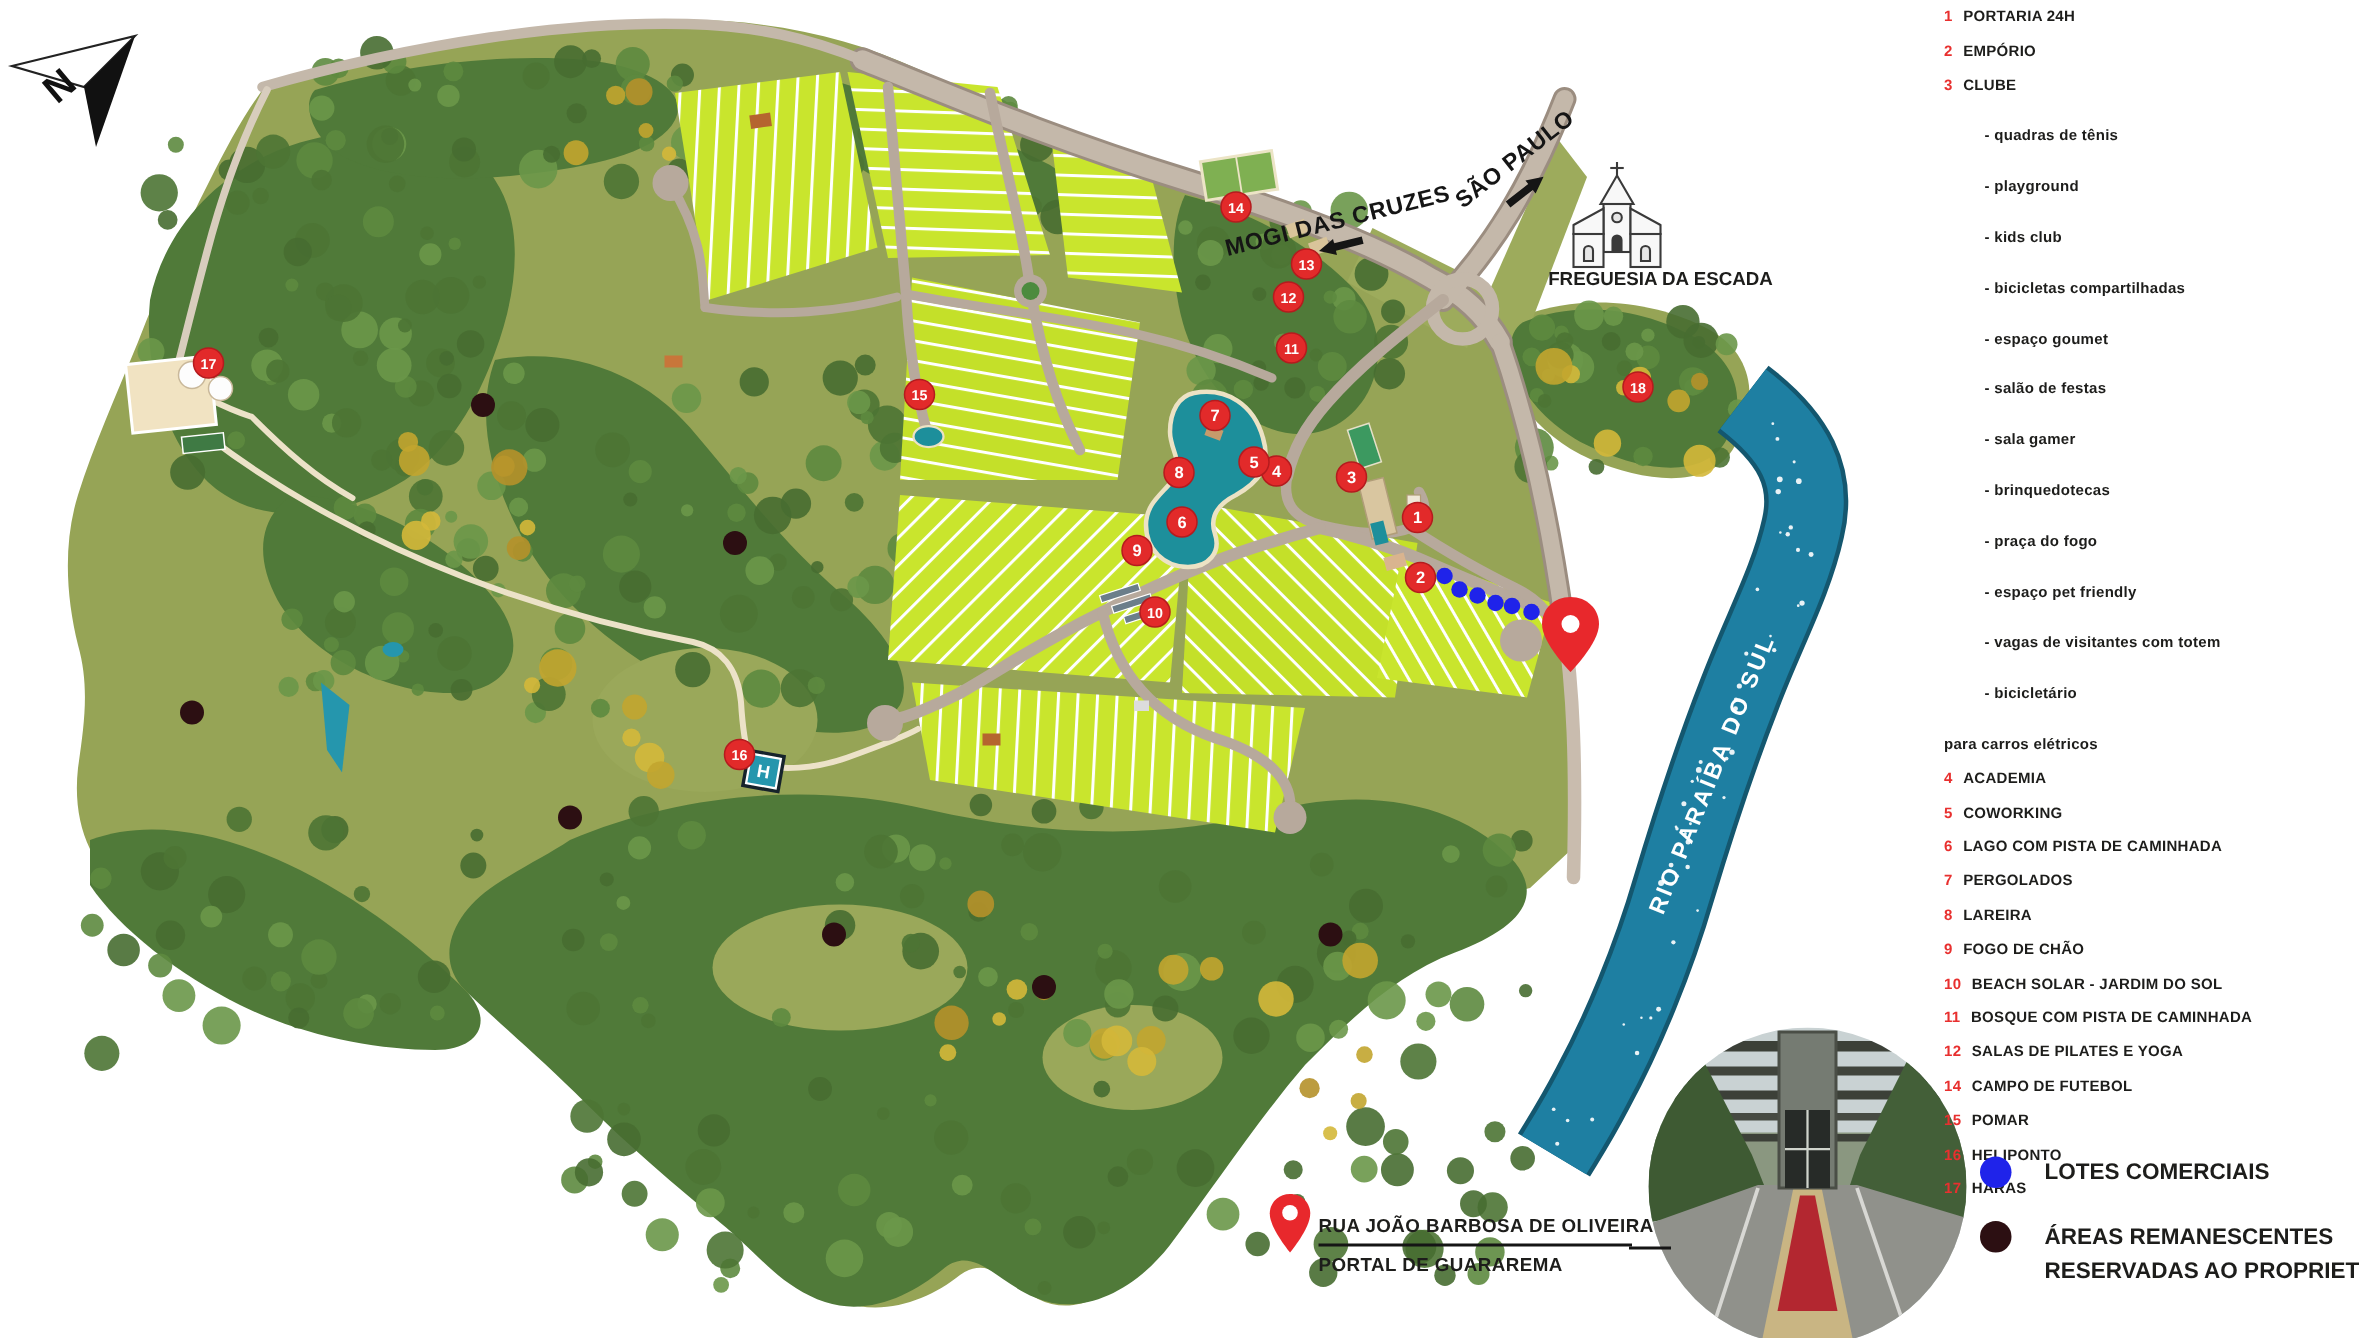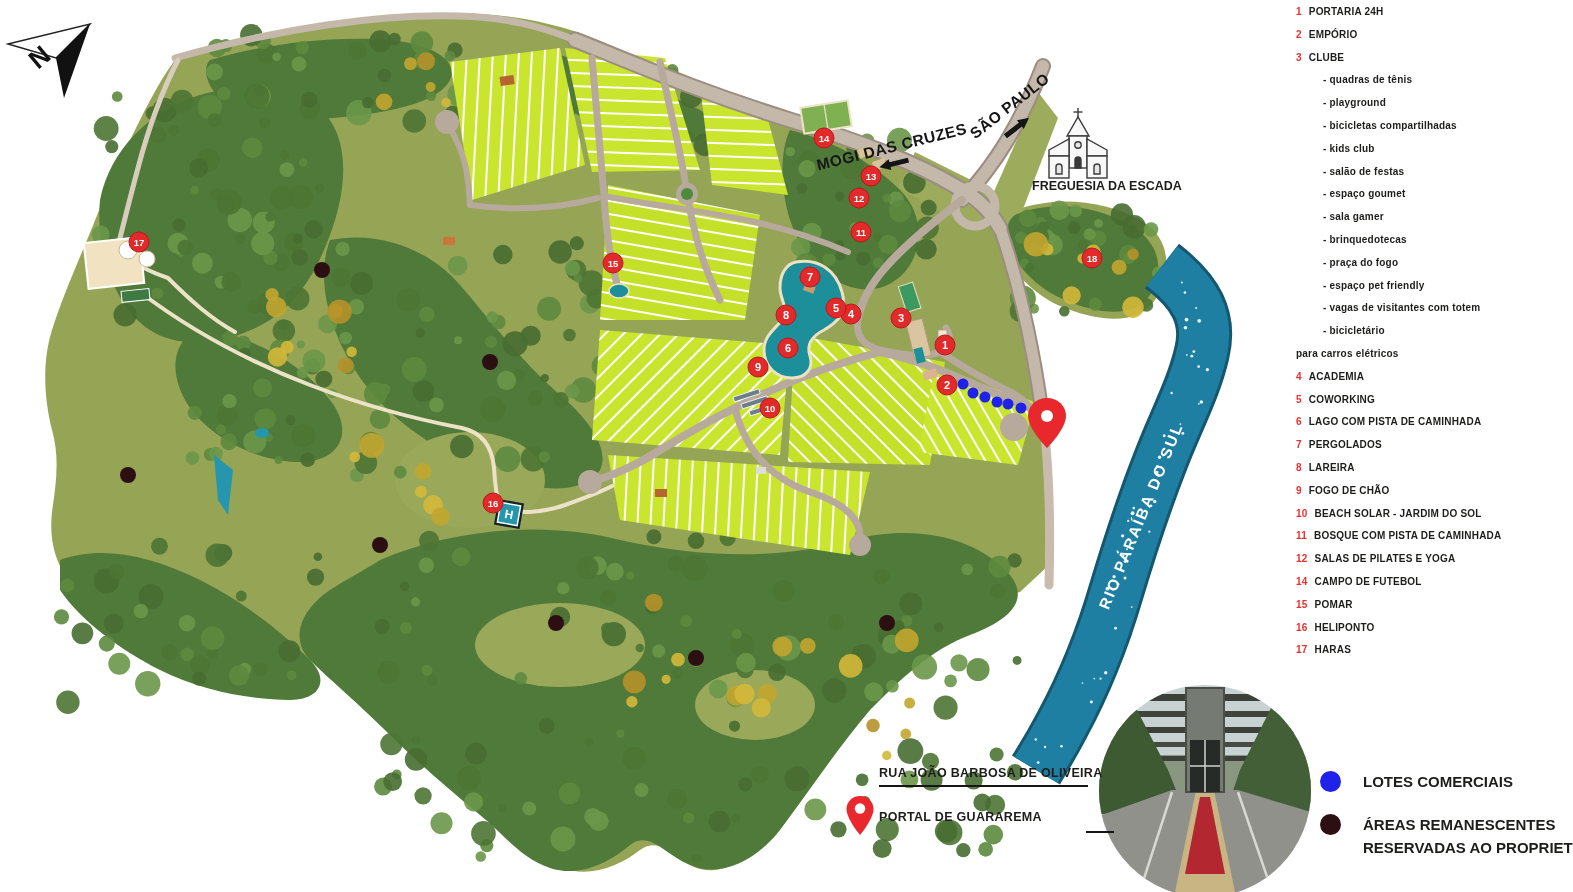--- a/index.html
+++ b/index.html
@@ -4,32 +4,32 @@
 <style>
   html,body{margin:0;padding:0;background:#ffffff;}
   #stage{position:relative;width:1573px;height:892px;background:#ffffff;overflow:hidden;
          font-family:"Liberation Sans",sans-serif;}
   svg text{font-family:"Liberation Sans",sans-serif;}
   
   .legend{position:absolute;left:1296px;top:1px;width:274px;font-size:10px;line-height:22.8px;
           font-weight:700;color:#1d1d1b;letter-spacing:.2px;}
   .l-row{white-space:nowrap;}
   .l-num{color:#e8302f;margin-right:7px;}
-  .l-sub{padding-left:27px;white-space:nowrap;}
+  .l-sub{padding-left:27px;white-space:nowrap;margin-top:11px;}
   .l-sub.nodash{padding-left:0;}
   
   .f-legend{position:absolute;left:1320px;top:770px;font-size:15px;font-weight:700;color:#1d1d1b;}
   .f-row{display:flex;align-items:flex-start;margin-bottom:20px;}
   .f-dot{width:21px;height:21px;border-radius:50%;flex:0 0 auto;margin-right:22px;margin-top:1px;}
   .f-lines div{line-height:23px;white-space:nowrap;}
   
-  .pin-label{position:absolute;left:879px;top:766px;font-size:12.5px;font-weight:700;
+  .pin-label{position:absolute;left:879px;top:810px;font-size:12.5px;font-weight:700;
              color:#1d1d1b;letter-spacing:.3px;}
   .pin-label .l1{border-bottom:2px solid #151515;padding-bottom:5px;width:209px;white-space:nowrap;}
-  .pin-label .l2{margin-top:23px;white-space:nowrap;}
+  .pin-label .l2{margin-top:5px;white-space:nowrap;}
   .pin-glyph{position:absolute;left:845px;top:795px;}
   .connector{position:absolute;left:1086px;top:831px;width:28px;height:2px;background:#151515;}
 </style>
 </head>
 <body>
 
 <div id="stage">
 
 <svg id="map" width="1573" height="892" viewBox="0 0 1573 892" xmlns="http://www.w3.org/2000/svg">
   <defs>
@@ -847,24 +847,24 @@
   </g>
 </svg>
 
 
 <div class="legend" id="legend">
       <div class="l-row"><span class="l-num">1</span><span>PORTARIA 24H</span></div>
       <div class="l-row"><span class="l-num">2</span><span>EMPÓRIO</span></div>
       <div class="l-row"><span class="l-num">3</span><span>CLUBE</span></div>
       <div class="l-sub">- quadras de tênis</div>
       <div class="l-sub">- playground</div>
+      <div class="l-sub">- kids club</div>
       <div class="l-sub">- bicicletas compartilhadas</div>
-      <div class="l-sub">- kids club</div>
+      <div class="l-sub">- espaço goumet</div>
       <div class="l-sub">- salão de festas</div>
-      <div class="l-sub">- espaço goumet</div>
       <div class="l-sub">- sala gamer</div>
       <div class="l-sub">- brinquedotecas</div>
       <div class="l-sub">- praça do fogo</div>
       <div class="l-sub">- espaço pet friendly</div>
       <div class="l-sub">- vagas de visitantes com totem</div>
       <div class="l-sub">- bicicletário</div>
       <div class="l-sub nodash">para carros elétricos</div>
       <div class="l-row"><span class="l-num">4</span><span>ACADEMIA</span></div>
       <div class="l-row"><span class="l-num">5</span><span>COWORKING</span></div>
       <div class="l-row"><span class="l-num">6</span><span>LAGO COM PISTA DE CAMINHADA</span></div>

